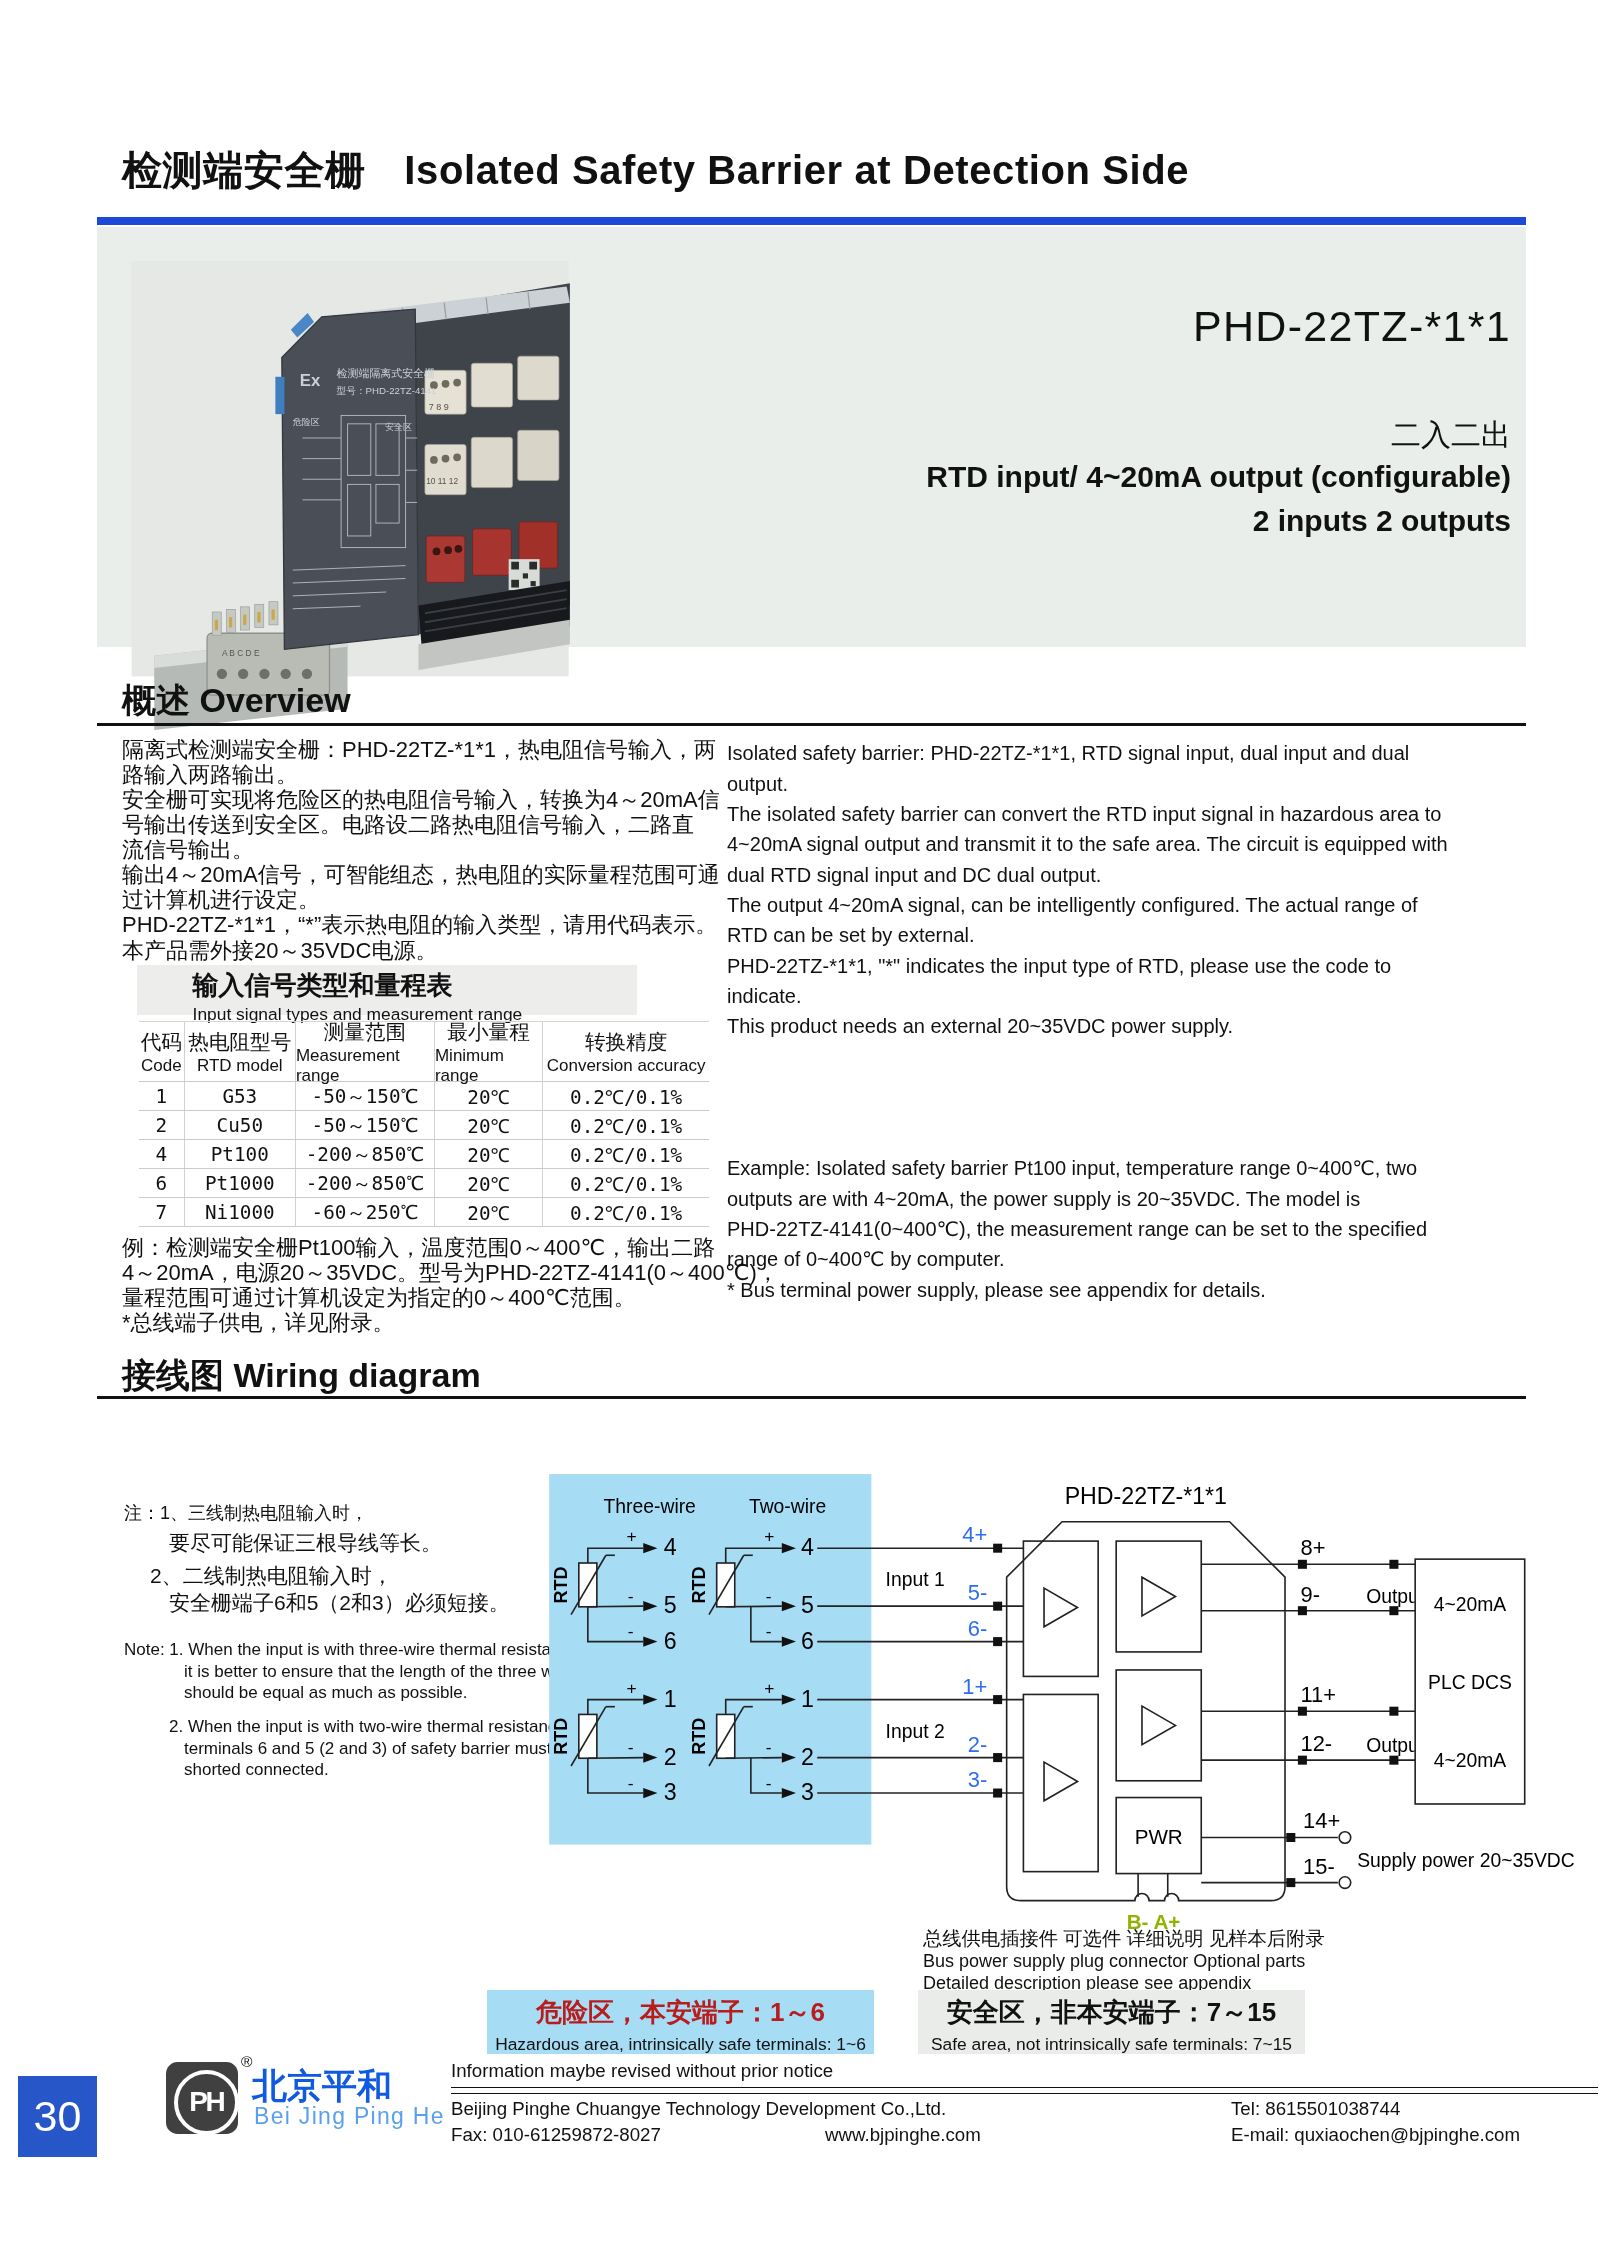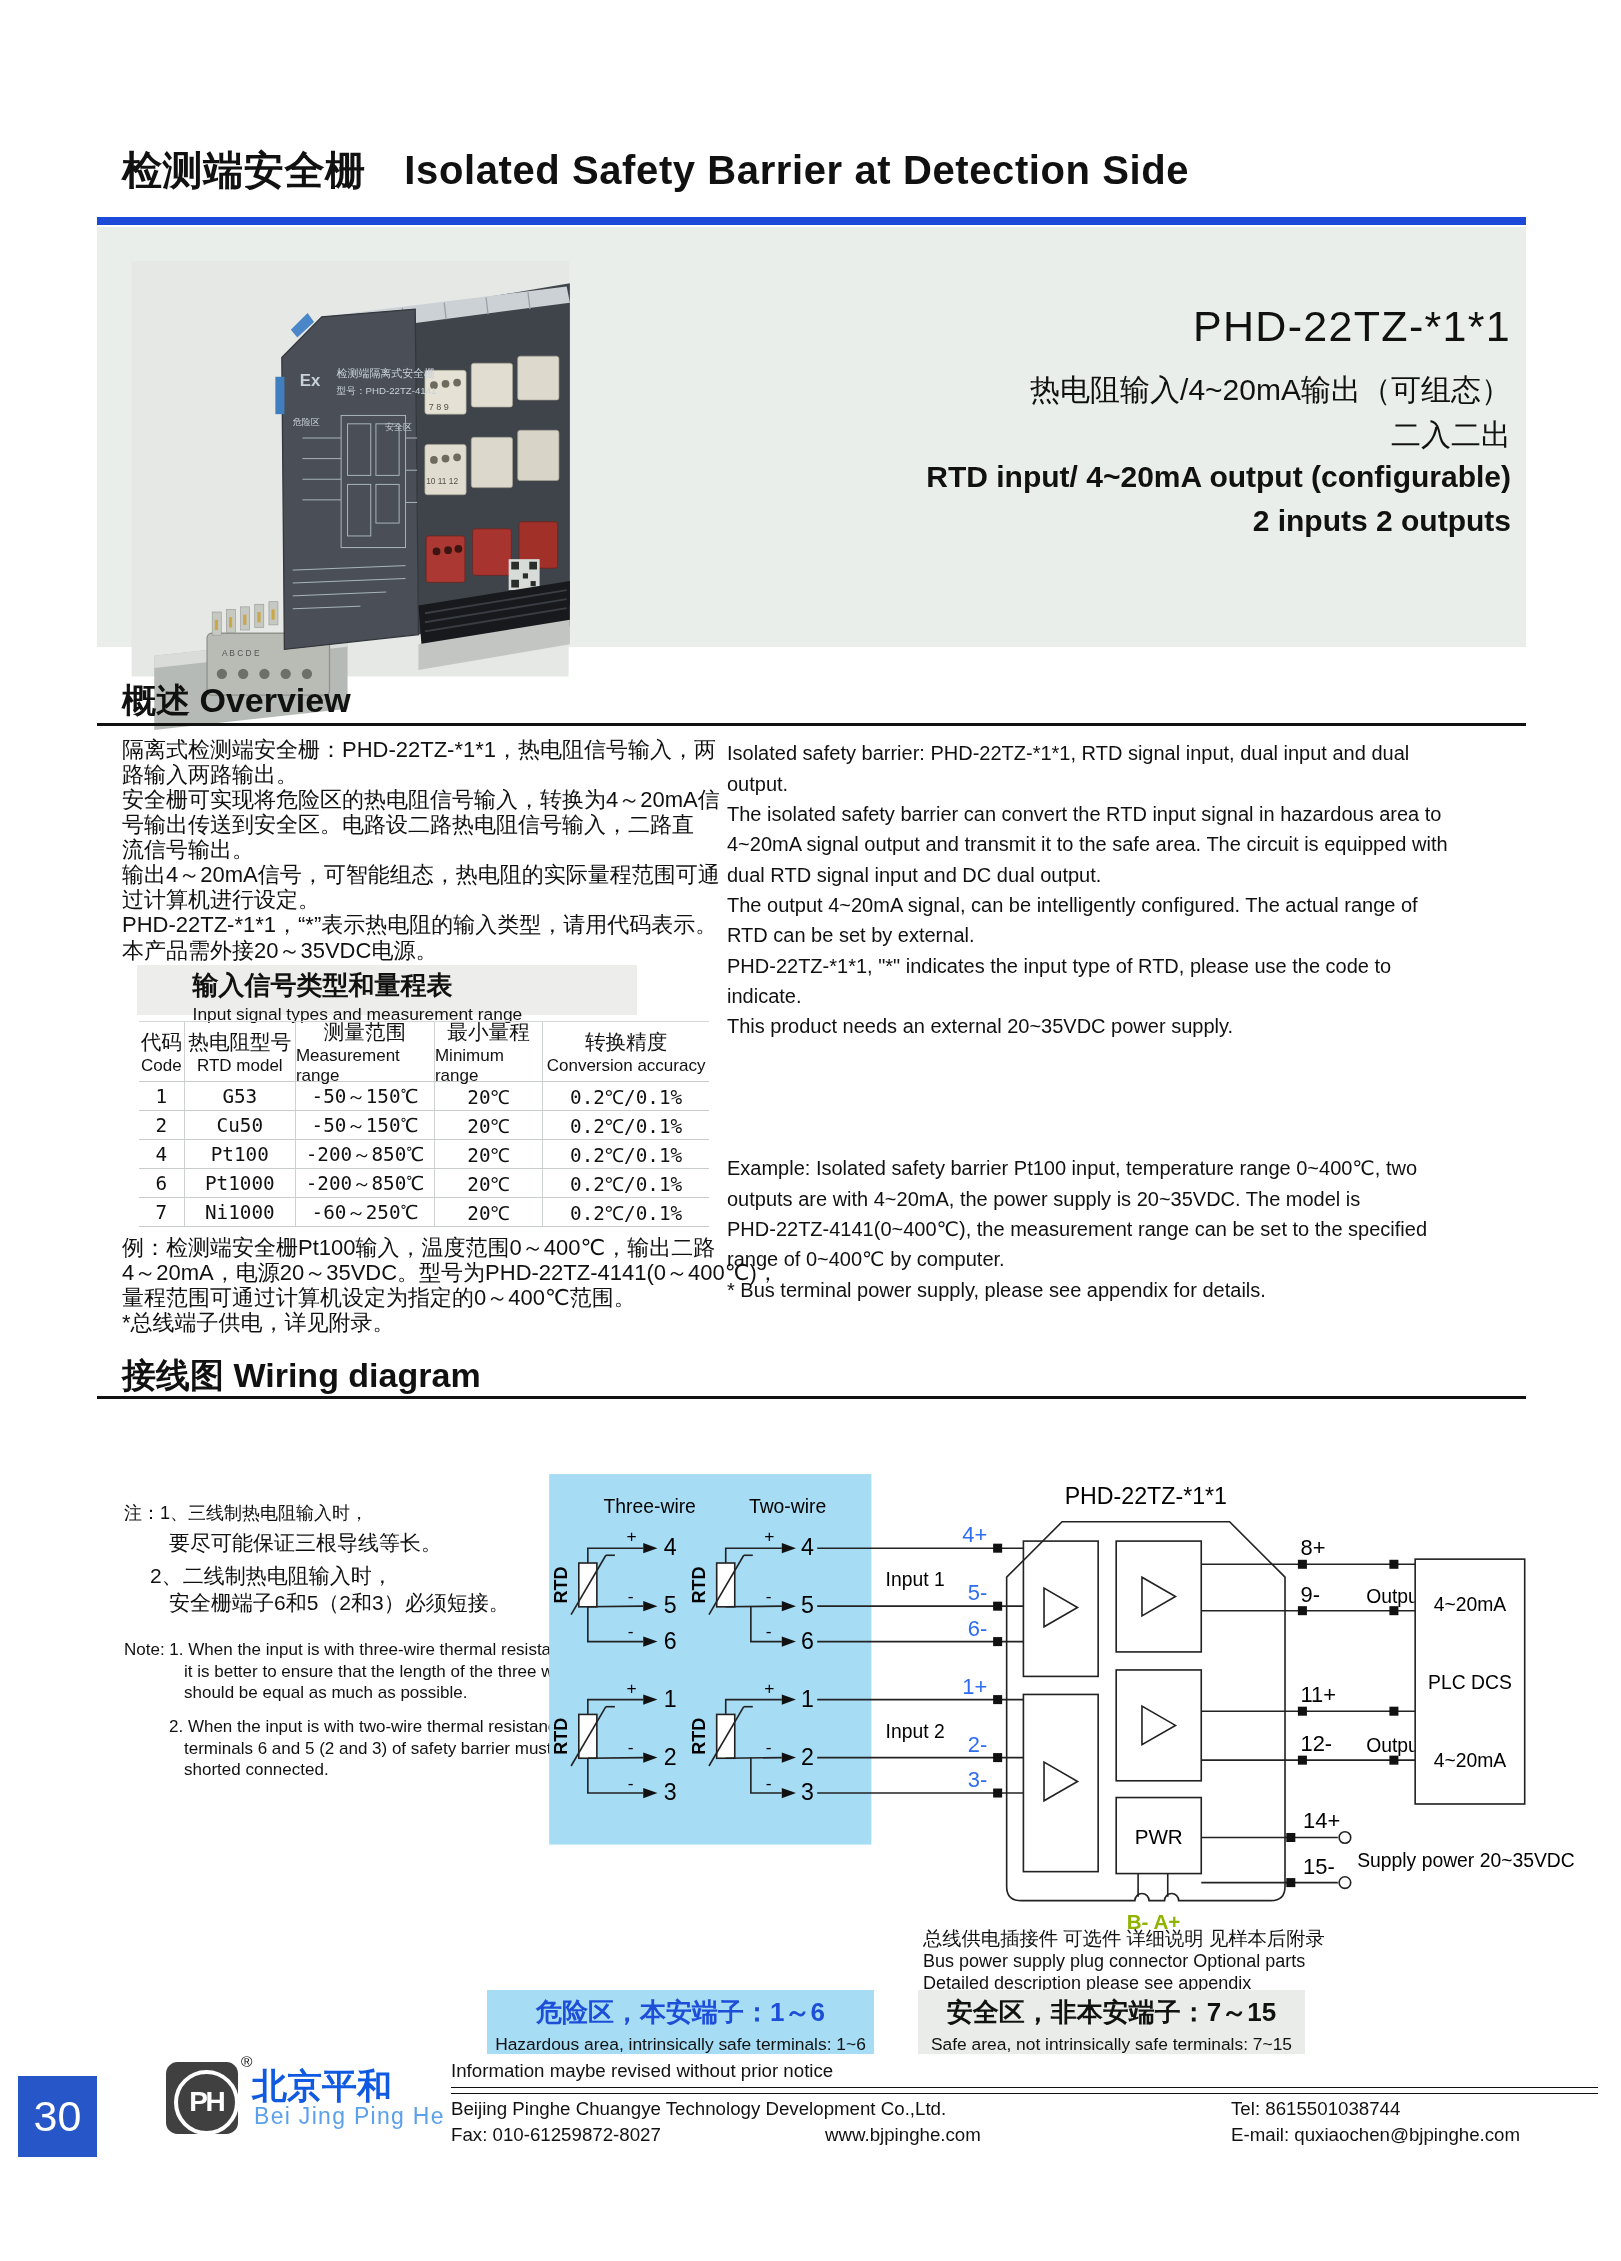--- a/index.html
+++ b/index.html
@@ -140,21 +140,20 @@
       <rect x="824" y="902" width="8" height="8" fill="#2a2d2a"></rect>
     </g>
     <polygon points="650,940 885,902 885,972 655,1005" fill="#17191c"></polygon>
     <line x1="660" y1="952" x2="880" y2="916" stroke="#3a3e44" stroke-width="3"></line>
     <line x1="660" y1="966" x2="880" y2="930" stroke="#3a3e44" stroke-width="3"></line>
     <line x1="660" y1="980" x2="880" y2="944" stroke="#3a3e44" stroke-width="3"></line>
     <polygon points="650,1000 885,962 885,1000 650,1040" fill="#c2c5c2"></polygon>
   </svg>
 
   <div class="abs" style="left:773px;top:302px;width:738px;text-align:right;font-size:43px;letter-spacing:1.3px;font-weight:500;">PHD-22TZ-*1*1</div>
-  <div class="abs" style="left:773px;top:370px;width:738px;text-align:right;font-size:30px;">热电阻输入/4~20mA输出（可组态）</div>
   <div class="abs" style="left:773px;top:415px;width:738px;text-align:right;font-size:30px;">二入二出</div>
   <div class="abs b" style="left:773px;top:460px;width:738px;text-align:right;font-size:30px;">RTD input/ 4~20mA output (configurable)</div>
   <div class="abs b" style="left:773px;top:504px;width:738px;text-align:right;font-size:30px;">2 inputs 2 outputs</div>
 
   <div class="abs h2" style="left:122px;top:678px;">概述 Overview</div>
   <div class="rule" style="left:97px;top:723px;width:1429px;height:2.6px;"></div>
 
   <div class="abs zh34" style="left:122px;top:737px;">隔离式检测端安全栅：PHD-22TZ-*1*1，热电阻信号输入，两</div>
   <div class="abs zh34" style="left:122px;top:762px;">路输入两路输出。</div>
   <div class="abs zh34" style="left:122px;top:787px;">安全栅可实现将危险区的热电阻信号输入，转换为4～20mA信</div>
@@ -437,21 +436,21 @@
     <text x="2281" y="2500" font-size="30" text-anchor="middle">4~20mA</text>
     <text x="2281" y="2622" font-size="30" text-anchor="middle">PLC  DCS</text>
     <text x="2281" y="2742" font-size="30" text-anchor="middle">4~20mA</text>
   </svg>
 
   <div class="abs" style="left:923px;top:1925px;font-size:19.3px;">总线供电插接件 可选件 详细说明 见样本后附录</div>
   <div class="abs" style="left:923px;top:1951px;font-size:18px;">Bus power supply plug connector  Optional parts</div>
   <div class="abs" style="left:923px;top:1973px;font-size:18px;">Detailed description please see appendix</div>
 
   <div class="labelbox" style="left:487px;top:1990px;background:#a6dcf4;">
-    <div class="l1" style="color:#1d4ed8;">危险区，本安端子：1～6</div>
+    <div class="l1" style="color:#b91c1c;">危险区，本安端子：1～6</div>
     <div class="l2">Hazardous area, intrinsically safe terminals: 1~6</div>
   </div>
   <div class="labelbox" style="left:918px;top:1990px;background:#e9ece9;">
     <div class="l1">安全区，非本安端子：7～15</div>
     <div class="l2">Safe area, not intrinsically safe terminals: 7~15</div>
   </div>
 
   <div class="abs" style="left:18px;top:2060px;width:79px;height:81px;background:#2656c8;color:#fff;display:flex;align-items:center;justify-content:center;font-size:43px;margin-top:16px;">
     <span>30</span>
   </div>

